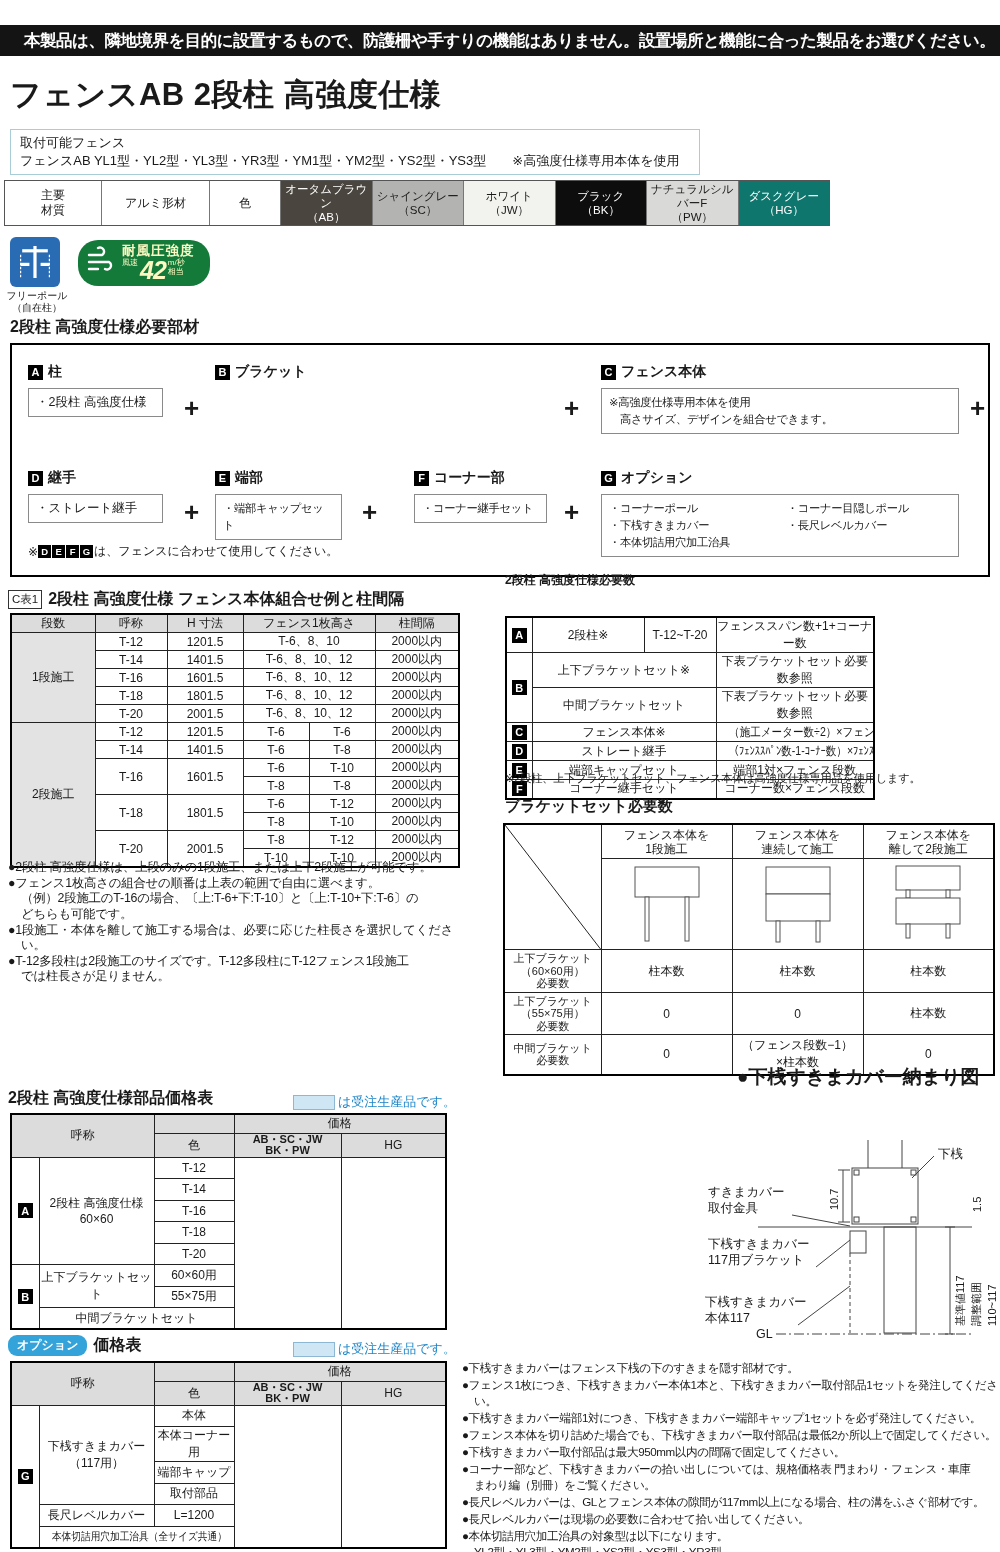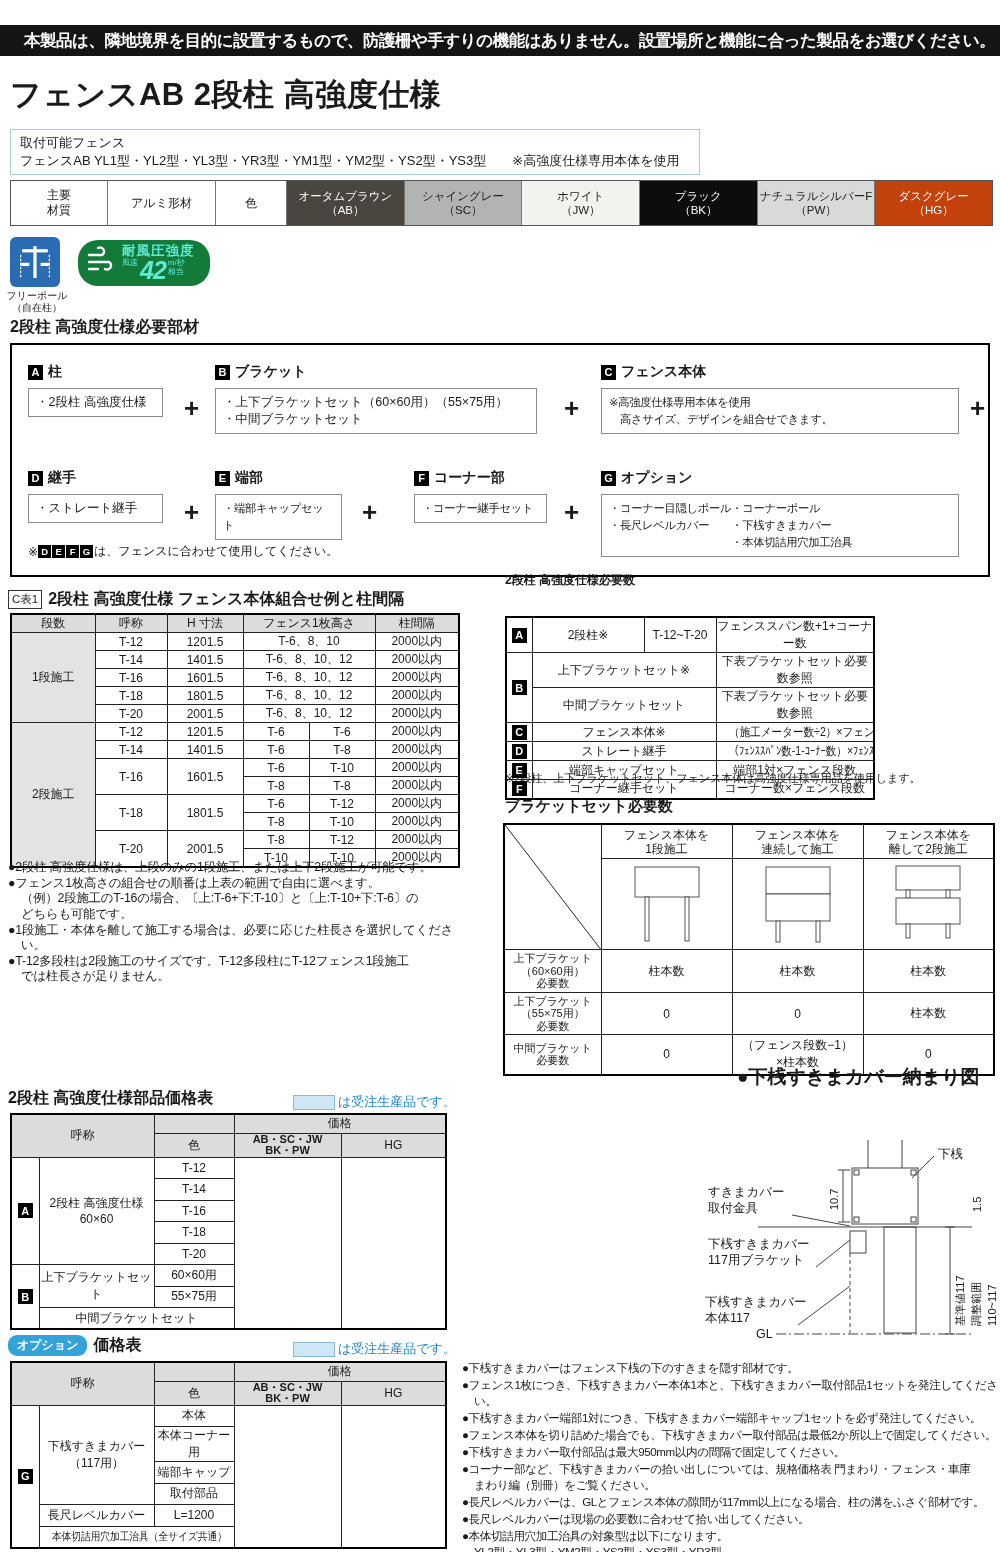--- a/index.html
+++ b/index.html
@@ -17,34 +17,34 @@
     font-size:16.5px;font-weight:bold;letter-spacing:-0.5px;}
 
   .page-title{left:10px;top:74px;font-size:31px;font-weight:900;letter-spacing:0.5px;}
 
   .compat-box{left:10px;top:129px;width:690px;height:46px;border:1px solid #a9cdd6;
     box-sizing:border-box;padding:4px 9px;font-size:13px;line-height:18px;}
   .compat-line2{display:flex;}
   .compat-note{margin-left:26px;}
 
   
-  .color-strip{left:10px;top:180px;width:983px;height:46px;display:flex;border:1px solid #555;box-sizing:border-box;}
+  .color-strip{left:4px;top:180px;width:826px;height:46px;display:flex;border:1px solid #555;box-sizing:border-box;}
   .cs-cell{border-right:1px solid #777;display:flex;flex-direction:column;align-items:center;justify-content:center;
     font-size:12px;line-height:15px;text-align:center;box-sizing:border-box;}
   .cs-cell:last-child{border-right:none;}
   .cs-label{width:97px;background:#fff;}
   .cs-value{width:108px;background:#fff;}
   .cs-color{width:71px;background:#fff;}
   .swatch{flex:1;font-size:11.5px;line-height:14px;}
 
   
   .freepole{left:10px;top:237px;width:50px;height:50px;background:#2a6cb3;border-radius:6px;
     display:flex;align-items:center;justify-content:center;}
   .freepole-cap{left:2px;top:290px;width:70px;text-align:center;font-size:10px;line-height:12px;}
-  .wind-badge{left:78px;top:240px;width:132px;height:46px;background:#147a3a;border-radius:20px;color:#5eead4;
+  .wind-badge{left:78px;top:240px;width:132px;height:46px;background:#147a3a;border-radius:20px;color:#fef9c3;
     display:flex;align-items:center;padding:2px 8px;box-sizing:border-box;}
   .wind-right{margin-left:6px;display:flex;flex-direction:column;}
   .wind-title{font-size:13.5px;font-weight:bold;letter-spacing:1px;line-height:15px;}
   .wind-row{display:flex;align-items:flex-end;line-height:1;}
   .wind-prefix{font-size:8px;margin-bottom:16px;}
   .wind-value{font-size:25px;font-weight:900;font-style:italic;margin:0 2px 0 2px;letter-spacing:-1px;}
   .wind-unit-col{display:flex;flex-direction:column;font-size:8px;line-height:9px;margin-bottom:7px;}
 
   .section-title{left:10px;top:317px;font-size:16px;font-weight:bold;}
 
@@ -165,21 +165,21 @@
     <div>（JW）</div>
   </div>
   <div class="cs-cell swatch" style="background: rgb(13, 13, 13); color: rgb(255, 255, 255);">
     <div>ブラック</div>
     <div>（BK）</div>
   </div>
   <div class="cs-cell swatch" style="background: rgb(217, 217, 215); color: rgb(26, 26, 26);">
     <div>ナチュラルシルバーF</div>
     <div>（PW）</div>
   </div>
-  <div class="cs-cell swatch" style="background: #c2410c; color: rgb(255, 255, 255);">
+  <div class="cs-cell swatch" style="background: #0f766e; color: rgb(255, 255, 255);">
     <div>ダスクグレー</div>
     <div>（HG）</div>
   </div>
 </div>
 
 <div class="abs freepole">
   <svg width="40" height="40" viewBox="0 0 50 50">
     <rect x="23" y="5" width="4" height="40" fill="#fff"></rect>
     <rect x="9" y="9" width="32" height="4" fill="#fff"></rect>
     <rect x="7" y="26" width="11" height="4" fill="#fff"></rect>
@@ -226,24 +226,20 @@
     <div class="pbox">
         <div>・2段柱 高強度仕様</div>
       </div>
   </div>
   <div class="plus" style="left:172px;top:48px;">+</div>
   <div class="pgroup" style="left:203px;top:18px;width:322px;">
     <div class="pghead">
         <span class="lbadge">B</span>
         <span class="pglabel">ブラケット</span>
       </div>
-    <div class="pbox">
-        <div>・上下ブラケットセット（60×60用）（55×75用）</div>
-        <div>・中間ブラケットセット</div>
-      </div>
   </div>
   <div class="plus" style="left:552px;top:48px;">+</div>
   <div class="pgroup" style="left:589px;top:18px;width:358px;">
     <div class="pghead">
         <span class="lbadge">C</span>
         <span class="pglabel">フェンス本体</span>
       </div>
     <div class="pbox small">
         <div>※高強度仕様専用本体を使用</div>
         <div>　高さサイズ、デザインを組合せできます。</div>
@@ -280,28 +276,28 @@
         <div>・コーナー継手セット</div>
       </div>
   </div>
   <div class="plus" style="left:552px;top:152px;">+</div>
   <div class="pgroup" style="left:589px;top:124px;width:358px;">
     <div class="pghead">
         <span class="lbadge">G</span>
         <span class="pglabel">オプション</span>
       </div>
     <div class="pbox small gcols">
-      <div class="gcol">
-        <div>・コーナー目隠しポール</div>
-        <div>・長尺レベルカバー</div>
-      </div>
       <div class="gcol" style="width:52%;">
         <div>・コーナーポール</div>
         <div>・下桟すきまカバー</div>
         <div>・本体切詰用穴加工治具</div>
+      </div>
+      <div class="gcol">
+        <div>・コーナー目隠しポール</div>
+        <div>・長尺レベルカバー</div>
       </div>
     </div>
   </div>
 
   <div class="parts-note">
     <span>※</span>
       <span class="lbadge">D</span>
       <span class="lbadge">E</span>
       <span class="lbadge">F</span>
       <span class="lbadge">G</span>

